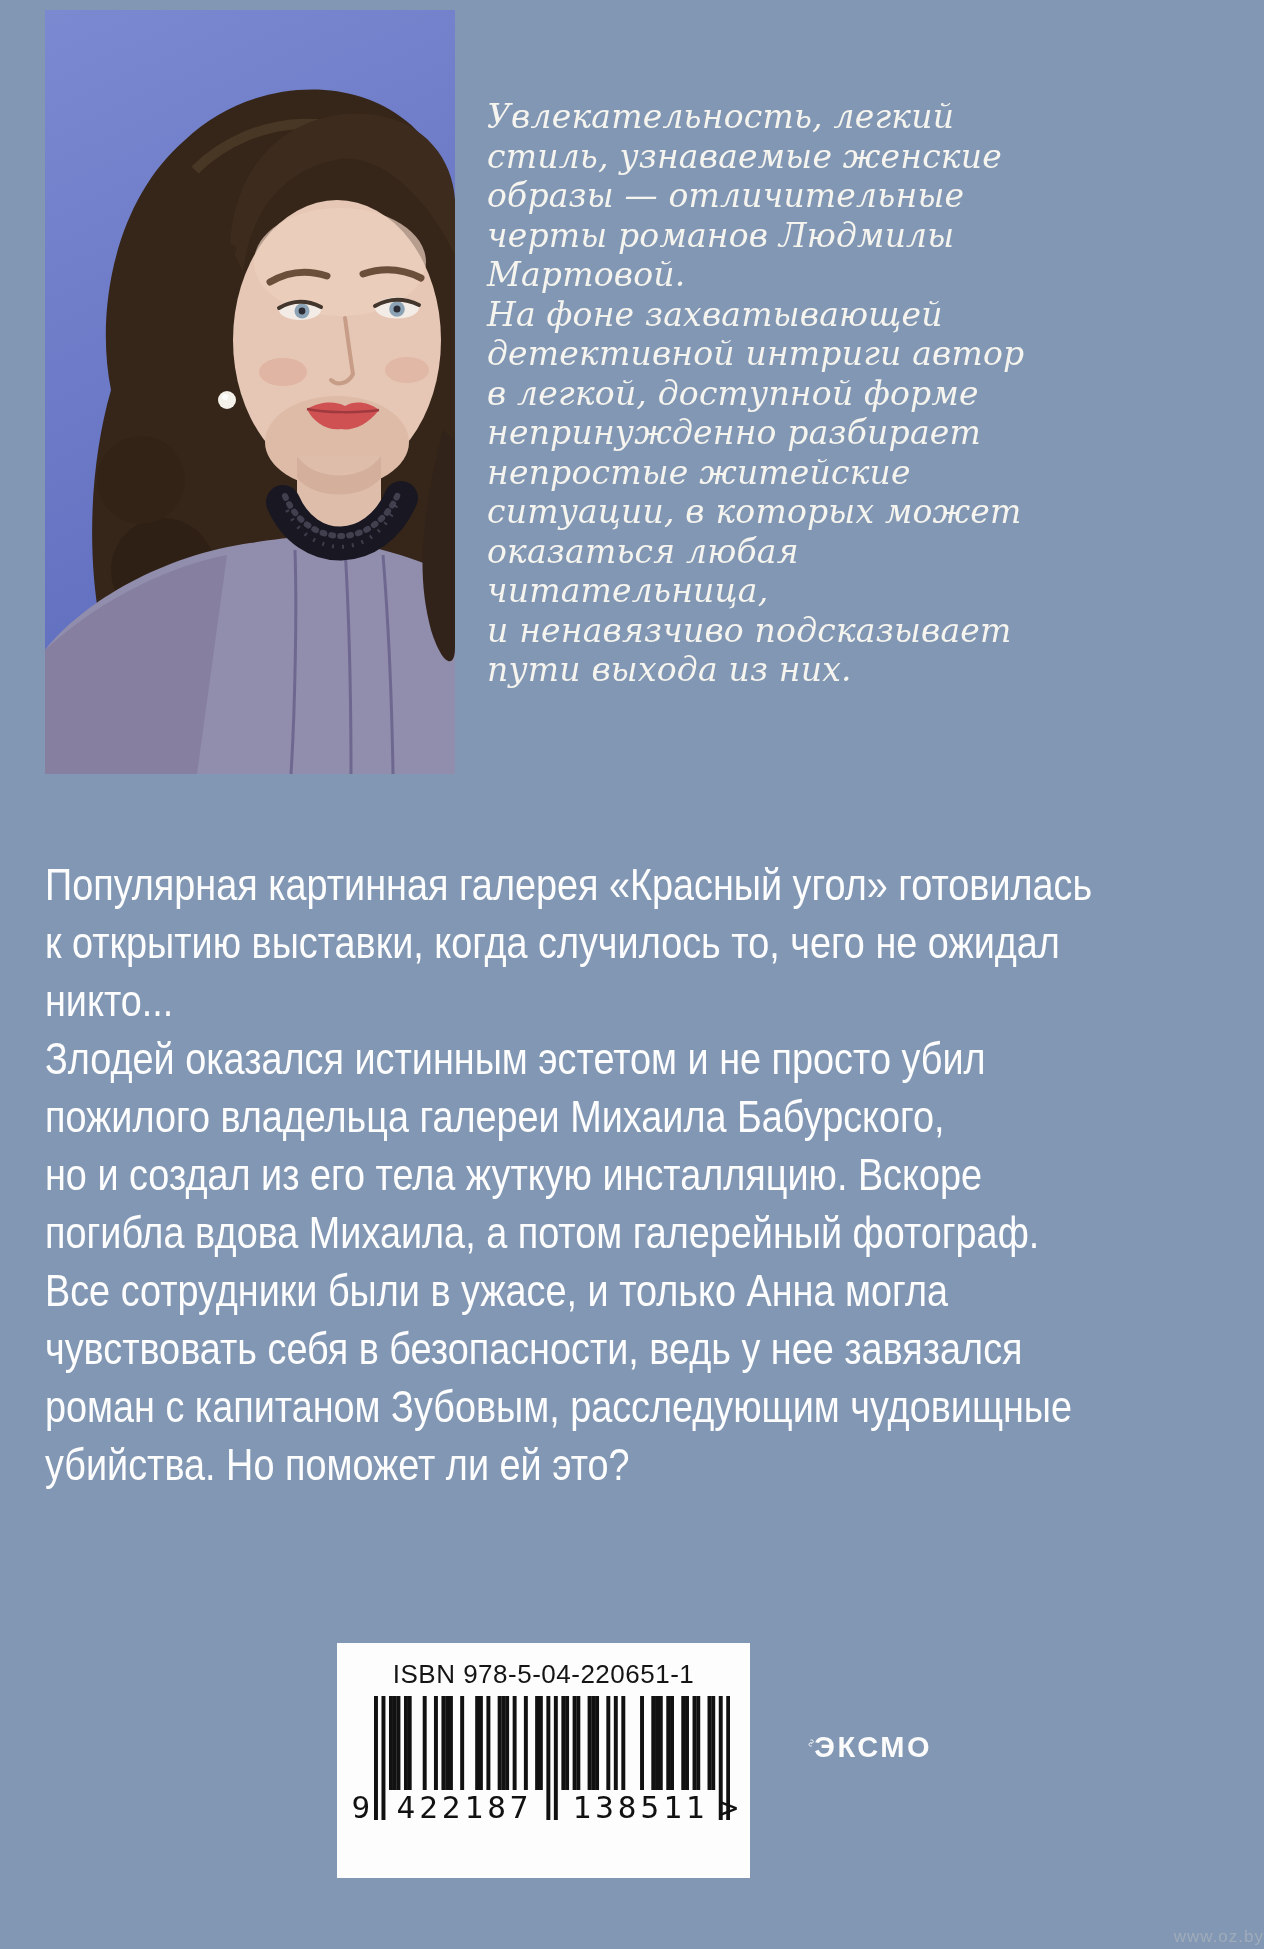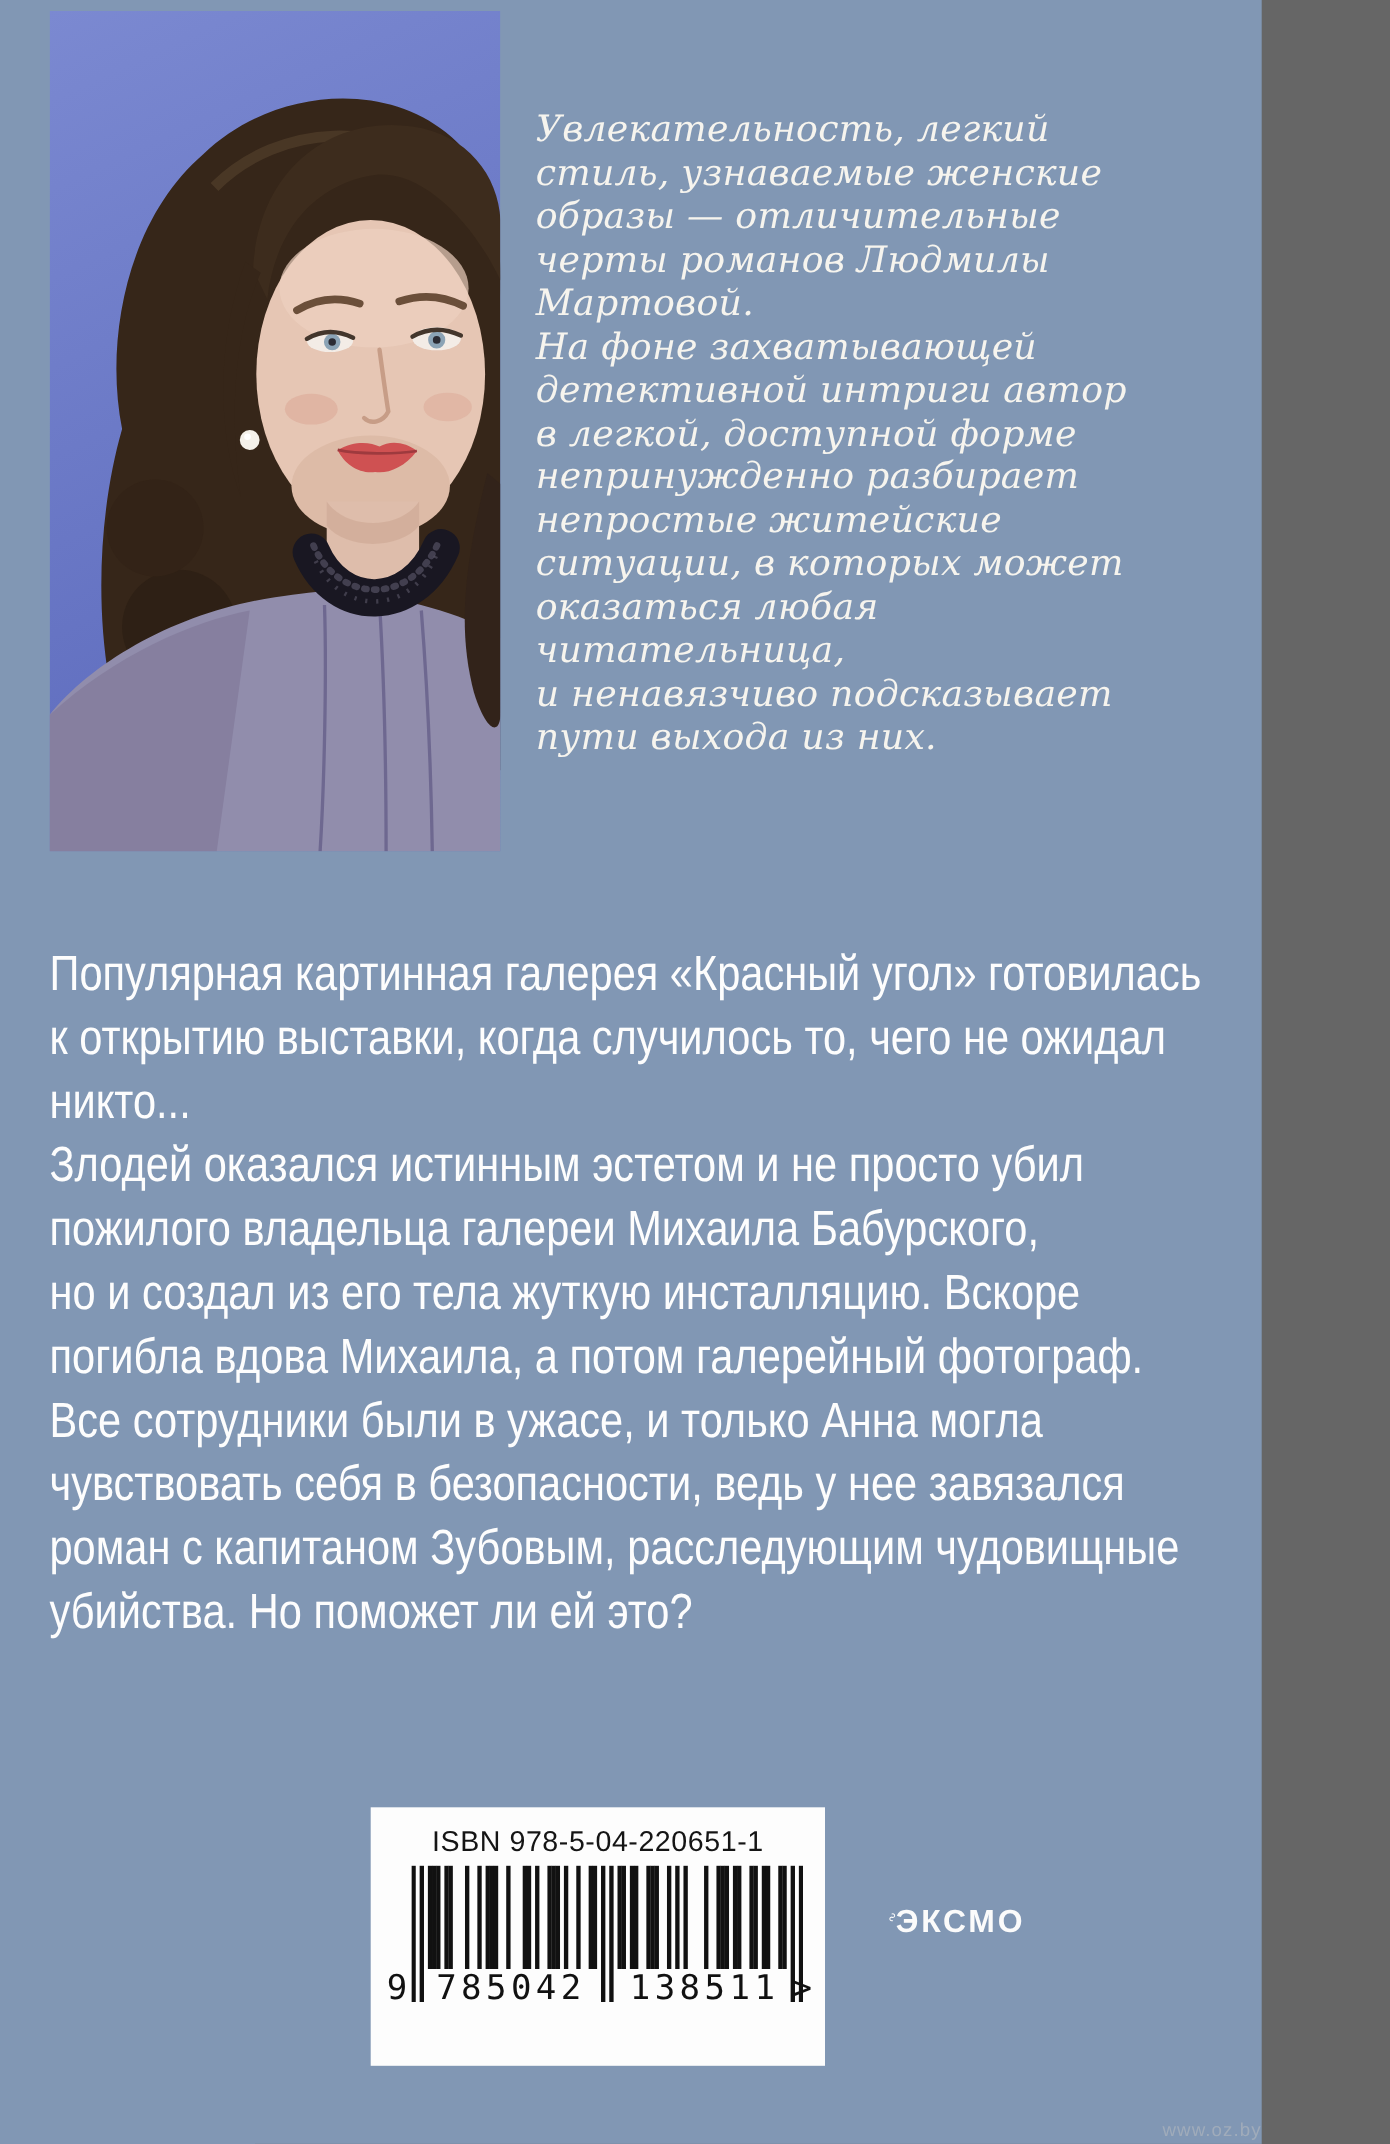--- a/index.html
+++ b/index.html
@@ -1,18 +1,18 @@
 <!DOCTYPE html>
 <html><head>
 <meta charset="utf-8">
 <style>
   html,body{margin:0;padding:0;background:#666;}
   #cover{
     position:relative;
-    width:1147px;height:1949px;
+    width:1264px;height:1949px;
     background:#8197b4;
     overflow:hidden;
     font-family:"Liberation Sans",sans-serif;
   }
   
   .photo{
     position:absolute;left:45px;top:10px;width:410px;height:764px;
     overflow:hidden;
   }
   .photo svg{display:block;width:100%;height:100%;}
@@ -220,21 +220,21 @@
           <rect x="307.28" y="0" width="3.95" height="94" fill="#111"></rect>
           <rect x="311.03" y="0" width="3.95" height="94" fill="#111"></rect>
           <rect x="318.53" y="0" width="3.95" height="94" fill="#111"></rect>
           <rect x="322.27" y="0" width="3.95" height="94" fill="#111"></rect>
           <rect x="333.52" y="0" width="3.95" height="94" fill="#111"></rect>
           <rect x="337.26" y="0" width="3.95" height="94" fill="#111"></rect>
           <rect x="344.76" y="0" width="3.95" height="124" fill="#111"></rect>
           <rect x="352.25" y="0" width="3.95" height="124" fill="#111"></rect>
         </svg>
       <span class="digit d-left">9</span>
-      <span class="digit d-g1">785042</span>
+      <span class="digit d-g1">422187</span>
       <span class="digit d-g2">138511</span>
       <span class="digit d-arrow">&gt;</span>
     </div>
   </div>
 
   <div class="eksmo">
     <svg viewBox="0 0 100 120">
       <path d="M46,11 C74,4 91,26 83,46 C77,61 58,67 46,57" stroke="#fbfbfb" stroke-width="15" fill="none" stroke-linecap="round"></path>
       <path d="M54,109 C26,116 9,94 17,74 C23,59 42,53 54,63" stroke="#fbfbfb" stroke-width="15" fill="none" stroke-linecap="round"></path>
     </svg>

